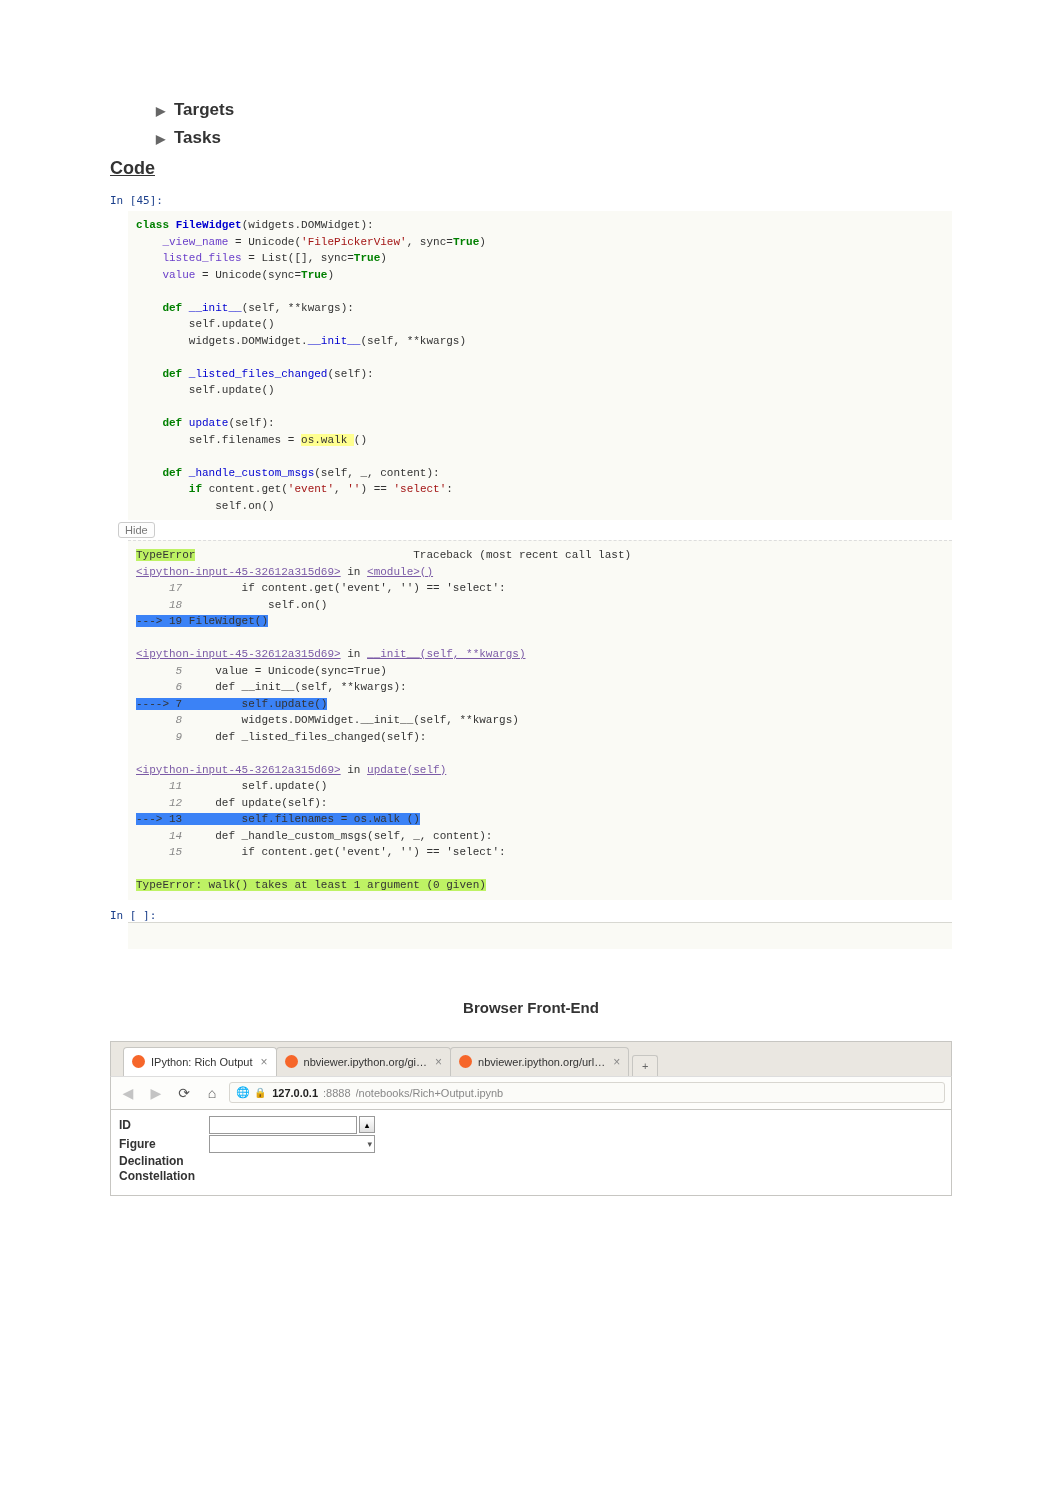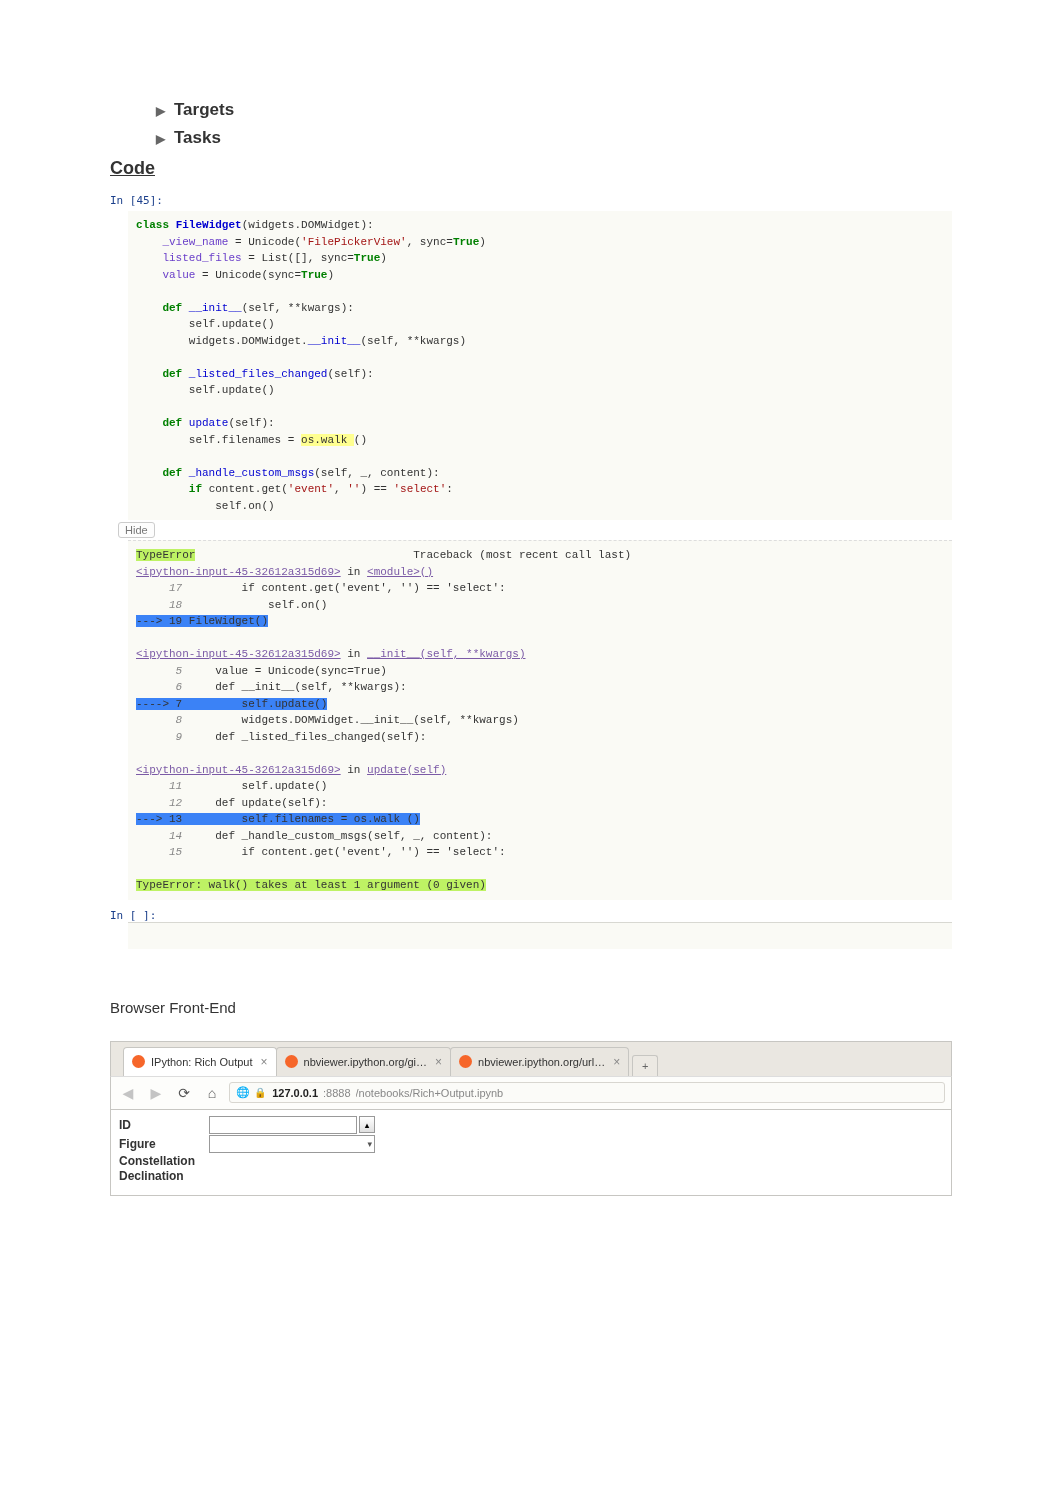--- a/index.html
+++ b/index.html
@@ -59,22 +59,23 @@
     font-size: 11px;
     display: inline-block;
     margin: 2px 0 2px 8px;
     cursor: pointer;
   }
   .browser-group {
     margin-top: 50px;
   }
   .browser-heading {
     font-size: 15px;
-    font-weight: 400;
+    font-weight: 700;
     margin: 0 0 25px 0;
+    text-align: center;
   }
   .tabbar {
     display: flex;
     align-items: flex-end;
     background: #eae7e1;
     border: 1px solid #c7c6c2;
     border-bottom: none;
     padding: 4px 4px 0 12px;
     height: 30px;
     gap: 0;
@@ -314,19 +315,19 @@
       <input type="text" style="">
       <button class="upbtn">▴</button>
     </div>
     <div class="form-row">
       <label>Figure</label>
       <div class="select">
           <span></span>
           <span style="font-size:9px;color:#555;">▾</span>
         </div>
     </div>
+    <div class="plain-label">Declination</div>
     <div class="plain-label">Constellation</div>
-    <div class="plain-label">Declination</div>
   </div>
 </div>
 
 
 
 
 </body></html>

